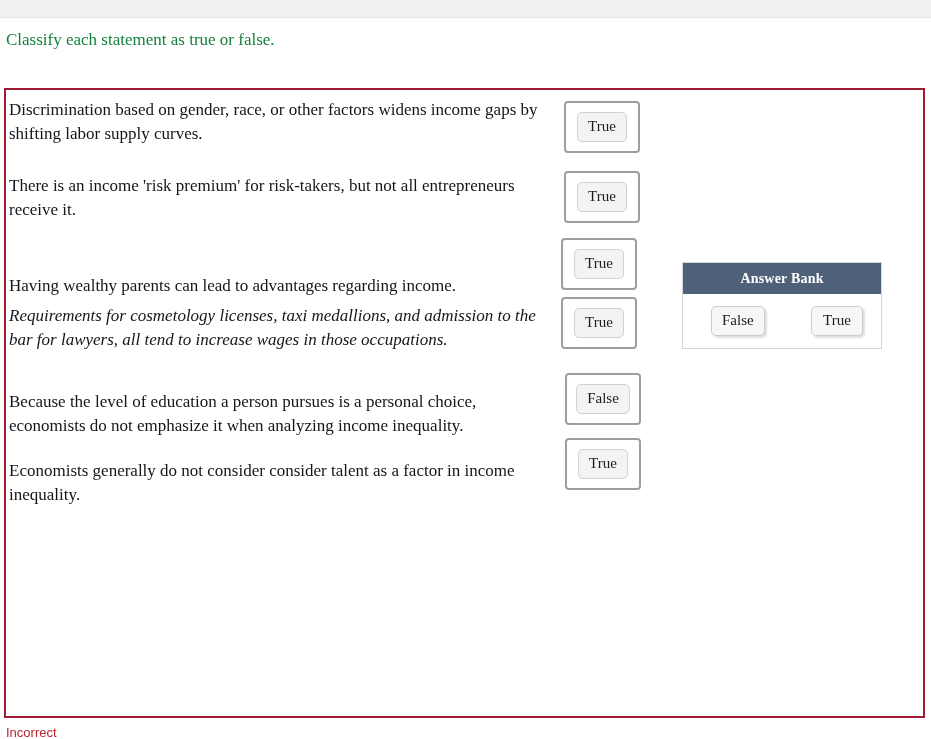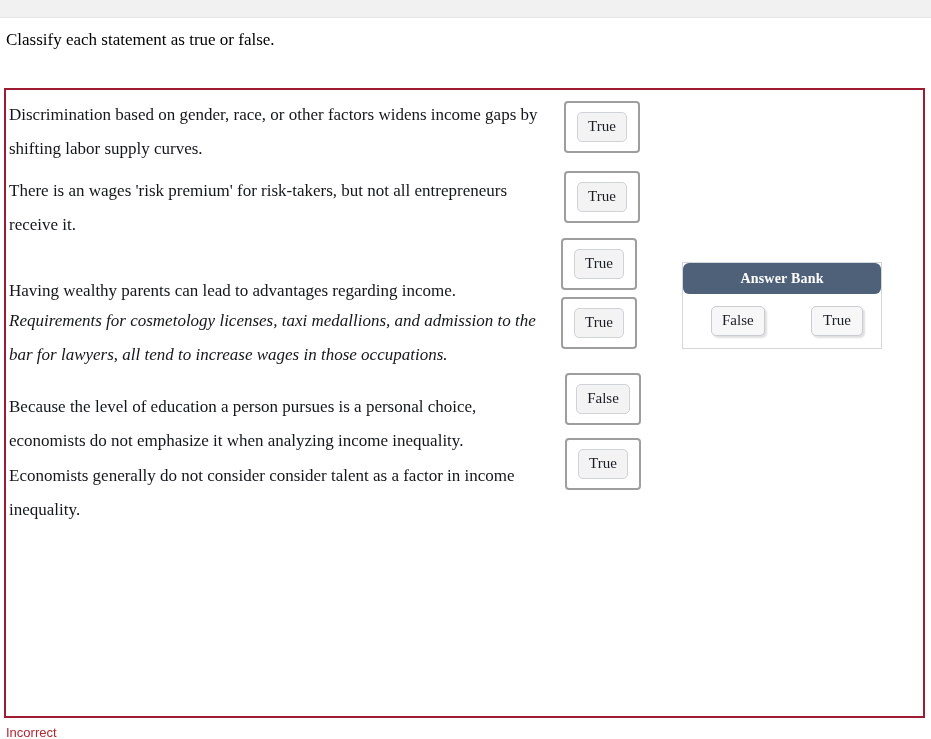--- a/index.html
+++ b/index.html
@@ -32,21 +32,21 @@
   }
 
   
   .prompt {
     position: absolute;
     left: 6px;
     top: 29px;
     width: 700px;
     font-size: 17px;
     line-height: 21px;
-    color: #000000;
+    color: #15803d;
     font-family: "Liberation Serif", "DejaVu Serif", serif;
   }
 
   
   .question-box {
     position: absolute;
     left: 4px;
     top: 88px;
     width: 921px;
     height: 630px;
@@ -59,21 +59,21 @@
     position: absolute;
     left: 0px;
     top: 0px;
     width: 545px;
   }
 
   .statement {
     position: absolute;
     left: 3px;
     font-size: 17px;
-    line-height: 34px;
+    line-height: 24px;
     color: #13161a;
     width: 538px;
   }
   .st-0 { top: 8px; }
   .st-1 { top: 84px; }
   .st-2 { top: 163px; margin-top: 21px; }
   .st-3 { top: 214px; font-style: italic; }
   .st-4 { top: 300px; }
   .st-5 { top: 369px; }
 
@@ -120,21 +120,20 @@
   .ab-header {
     height: 31px;
     background: #4e6179;
     color: #ffffff;
     font-weight: bold;
     font-size: 14px;
     line-height: 31px;
     text-align: center;
     letter-spacing: 0.2px;
     font-family: "Liberation Serif", "DejaVu Serif", serif;
-    border-radius: 6px;
   }
   .ab-body {
     height: 54px;
     position: relative;
     background: #ffffff;
   }
   .ab-token {
     position: absolute;
     top: 12px;
     display: inline-block;
@@ -170,21 +169,21 @@
 <div id="app">
 
   <div class="top-strip"></div>
 
   <div class="prompt">Classify each statement as true or false.</div>
 
   <div class="question-box">
 
     <div class="statements">
       <div class="statement st-0">Discrimination based on gender, race, or other factors widens income gaps by shifting labor supply curves.</div>
-      <div class="statement st-1">There is an wages 'risk premium' for risk-takers, but not all entrepreneurs receive it.</div>
+      <div class="statement st-1">There is an income 'risk premium' for risk-takers, but not all entrepreneurs receive it.</div>
       <div class="statement st-2">Having wealthy parents can lead to advantages regarding income.</div>
       <div class="statement st-3">Requirements for cosmetology licenses, taxi medallions, and admission to the bar for lawyers, all tend to increase wages in those occupations.</div>
       <div class="statement st-4">Because the level of education a person pursues is a personal choice, economists do not emphasize it when analyzing income inequality.</div>
       <div class="statement st-5">Economists generally do not consider consider talent as a factor in income inequality.</div>
     </div>
 
     <div class="dropzone dz-0">
       <span class="token">True</span>
     </div>
     <div class="dropzone dz-1">

